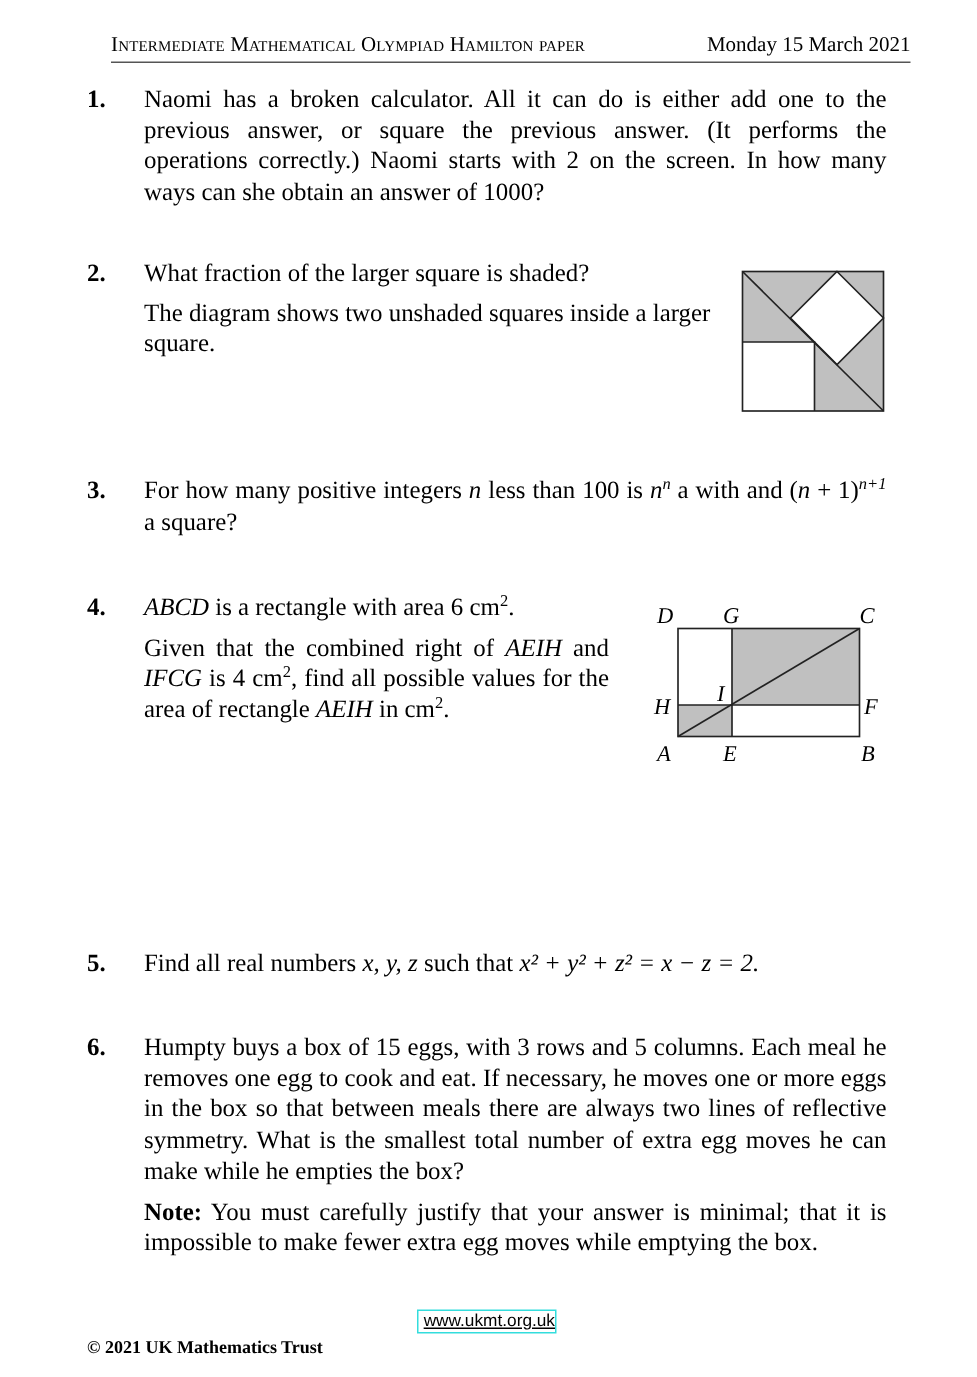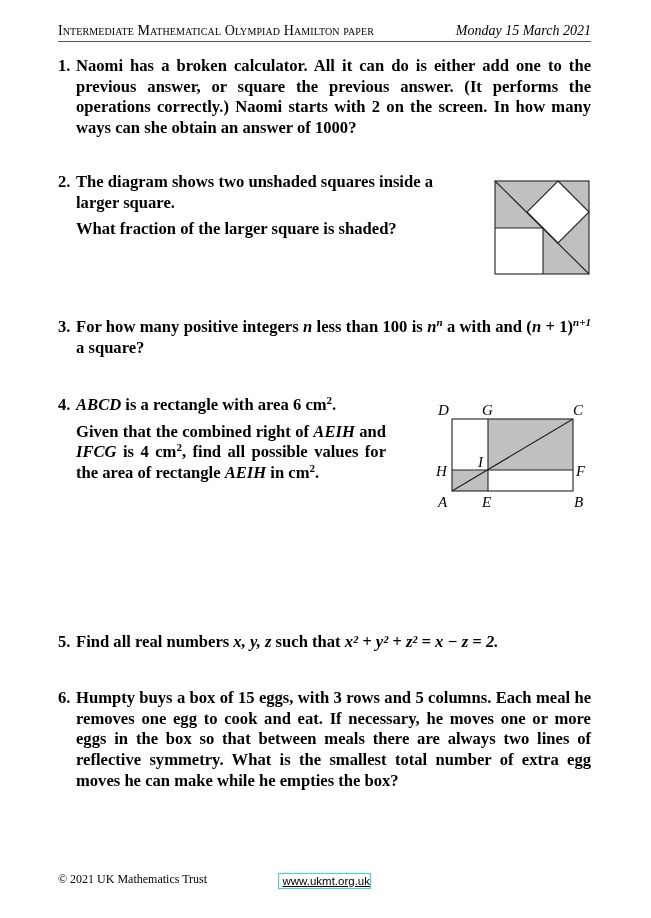--- a/index.html
+++ b/index.html
@@ -1,32 +1,32 @@
 <!DOCTYPE html>
 <html><head>
   <meta charset="utf-8">
   <style>
     html, body { margin:0; padding:0; background:#ffffff; }
     body { width:651px; height:918px; position:relative; overflow:hidden;
            font-family:"Liberation Serif", serif; color:#000; }
-    .hdr { position:absolute; left:58px; top:21px; width:533px; height:20px;
+    .hdr { position:absolute; left:74px; top:21px; width:533px; height:20px;
            border-bottom:1.6px solid #555; font-size:14px; }
     .hdr-left { position:absolute; left:0; top:2px; font-variant:small-caps; letter-spacing:0.1px; white-space:nowrap; }
-    .hdr-right { position:absolute; right:0; top:2px; white-space:nowrap;font-style:italic; }
+    .hdr-right { position:absolute; right:0; top:2px; white-space:nowrap; }
     .q { position:absolute; left:58px; width:533px; font-size:16.6px; line-height:20.7px; }
     .num { position:absolute; left:0; top:0; font-weight:bold; }
-    .body { margin-left:18px; text-align:justify;font-weight:bold; }
+    .body { margin-left:38px; text-align:justify; }
     .body p { margin:0; }
     .body p + p { margin-top:6px; }
     .narrow { width:388px; }
     .narrow2 { width:310px; }
     i { font-style:italic;text-align:center; }
     sup { font-size:11px; line-height:0; vertical-align:6px; }
     .fig { position:absolute; }
-    .footer-left { position:absolute; left:58px; top:872px; font-size:12px; white-space:nowrap; }
+    .footer-left { position:absolute; left:58px; top:891px; font-size:12px; white-space:nowrap;font-weight:bold; }
     .footer-link { position:absolute; left:278px; top:873px; width:91px; height:14px;
                    border:1.2px solid #33dddd; font-family:"Liberation Sans", sans-serif;
                    font-size:11.5px; line-height:14px; text-align:right; color:#000;text-decoration:underline; }
     .lbl { font-family:"Liberation Serif", serif; font-style:italic; font-size:15px; }
   </style>
 </head>
 <body>
 
 <div class="hdr">
   <span class="hdr-left">Intermediate Mathematical Olympiad Hamilton paper</span>
@@ -36,22 +36,22 @@
 <div class="q" style="top:56px;">
   <span class="num">1.</span>
   <div class="body">
       <p>Naomi has a broken calculator. All it can do is either add one to the previous answer, or square the previous answer. (It performs the operations correctly.) Naomi starts with 2 on the screen. In how many ways can she obtain an answer of 1000?</p>
     </div>
 </div>
 
 <div class="q" style="top:172px;">
   <span class="num">2.</span>
   <div class="body narrow">
+    <p style="text-align:left;">What fraction of the larger square is shaded?</p>
     <p style="text-align:left;">The diagram shows two unshaded squares inside a larger square.</p>
-    <p style="text-align:left;">What fraction of the larger square is shaded?</p>
   </div>
 </div>
 <svg class="fig" style="left:494px;top:180px;" width="97" height="96" viewBox="0 0 97 96">
   <rect x="1" y="1" width="94" height="93" fill="#c0c0c0"></rect>
   <rect x="1" y="48" width="48" height="46" fill="#fff"></rect>
   <polygon points="64,1 95,32 64,63 33,32" fill="#fff"></polygon>
   <g stroke="#222" stroke-width="1.1" fill="none">
     <line x1="1" y1="1" x2="95" y2="94"></line>
     <polyline points="1,48 49,48 49,94"></polyline>
     <polygon points="64,1 95,32 64,63 33,32"></polygon>
@@ -98,17 +98,18 @@
   <span class="num">5.</span>
   <div class="body">
       <p style="text-align:left;"><span>Find all real numbers </span><i>x, y, z</i><span> such that </span><i>x² + y² + z² = x − z = 2.</i></p>
     </div>
 </div>
 
 <div class="q" style="top:688px;">
   <span class="num">6.</span>
   <div class="body">
     <p>Humpty buys a box of 15 eggs, with 3 rows and 5 columns. Each meal he removes one egg to cook and eat. If necessary, he moves one or more eggs in the box so that between meals there are always two lines of reflective symmetry. What is the smallest total number of extra egg moves he can make while he empties the box?</p>
+    <p><b>Note:</b><span> You must carefully justify that your answer is minimal; that it is impossible to make fewer extra egg moves while emptying the box.</span></p>
   </div>
 </div>
 
 <div class="footer-left">© 2021 UK Mathematics Trust</div>
 <a class="footer-link">www.ukmt.org.uk</a>
 
 </body></html>

